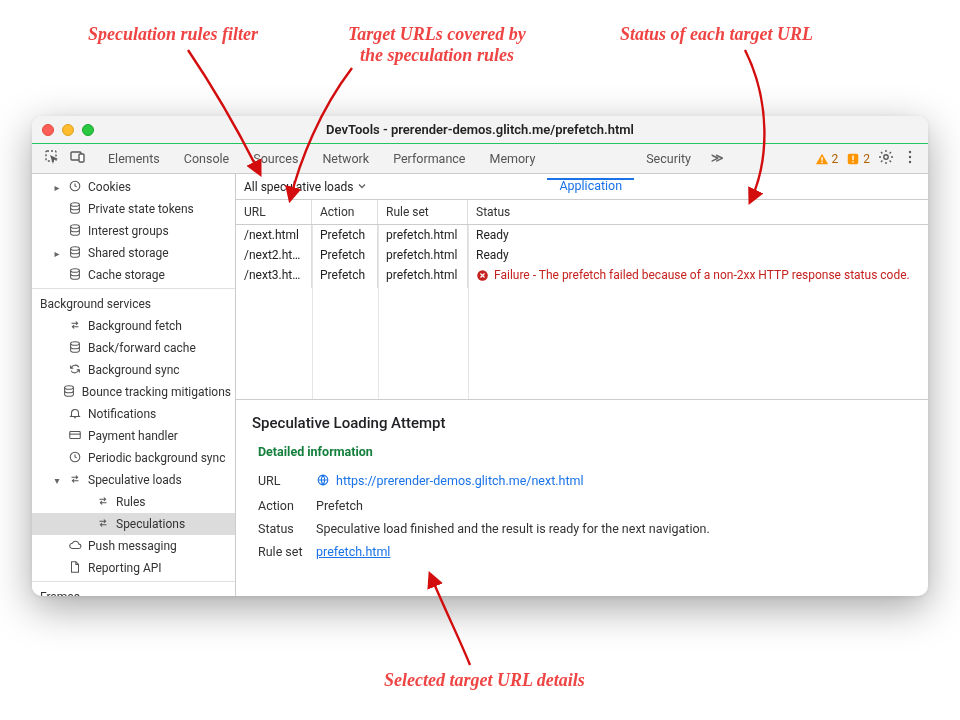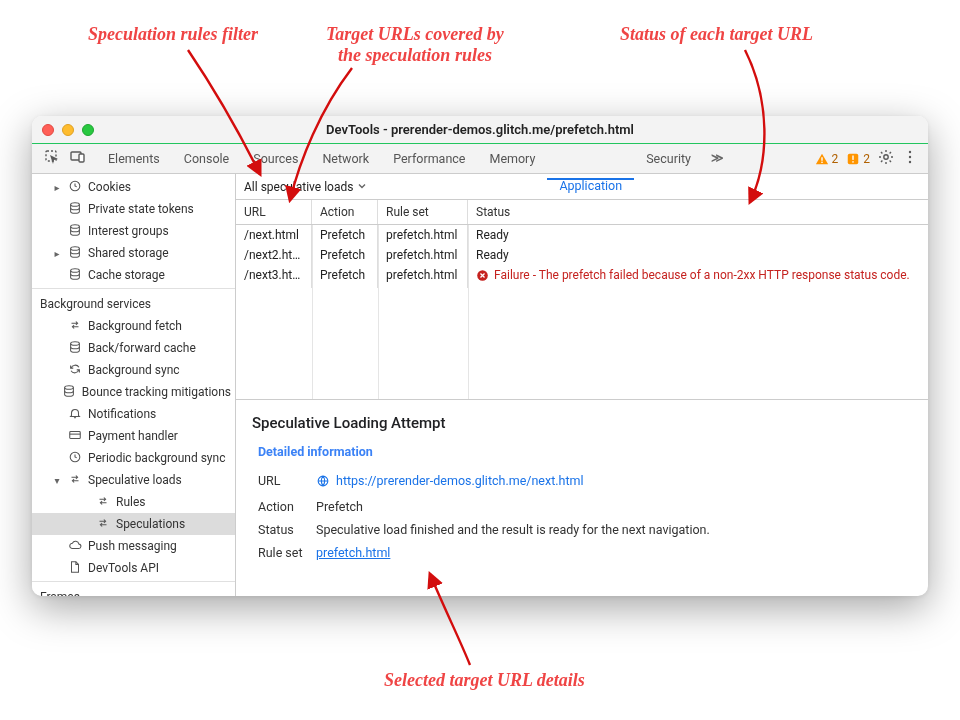--- a/index.html
+++ b/index.html
@@ -126,33 +126,33 @@
   .col-ruleset { width: 90px; flex: none; }
   .col-status { flex: 1; }
   .grid-head .col-status { border-right: none; }
   .grid-row .col-status { border-right: none; }
   .status-fail { color: #c5221f; display: inline-flex; align-items: center; gap: 5px; }
   .status-fail svg { width: 13px; height: 13px; }
 
   
   .detail { padding: 14px 14px 10px 14px; font-size: 12.5px; }
   .detail h2 { font-size: 15px; font-weight: 500; margin: 0 0 12px 2px; color: #202124; }
-  .detail h3 { font-size: 12.5px; font-weight: 700; margin: 0 0 10px 8px; color: #3b82f6; }
+  .detail h3 { font-size: 12.5px; font-weight: 700; margin: 0 0 10px 8px; color: #15803d; }
   .kv { display: flex; gap: 12px; padding: 4px 0 4px 8px; }
   .kv .k { width: 46px; color: #333; }
   .kv .v { flex: 1; color: #333; }
-  .kv .link { color: #1a73e8; display: inline-flex; align-items: flex-end; gap: 6px; }
+  .kv .link { color: #1a73e8; display: inline-flex; align-items: flex-start; gap: 6px; }
   .kv .link svg { width: 14px; height: 14px; stroke: #1a73e8; fill: none; stroke-width: 1.3; }
   .kv .link.under { text-decoration: underline; }
 </style>
 </head>
 <body>
 
 <div class="anno" style="left:88px; top:24px;">Speculation rules filter</div>
-<div class="anno" style="left:326px; top:24px;">Target URLs covered by
+<div class="anno" style="left:348px; top:24px;">Target URLs covered by
 the speculation rules</div>
 <div class="anno" style="left:620px; top:24px;">Status of each target URL</div>
 <div class="anno" style="left:384px; top:670px;">Selected target URL details</div>
 
 <svg class="arrows" width="960" height="720">
   <defs>
     <marker id="ah" viewBox="0 0 10 10" refX="8" refY="5" markerWidth="7" markerHeight="7" orient="auto-start-reverse">
       <path d="M 0 0 L 10 5 L 0 10 z" fill="#d30d0d"></path>
     </marker>
   </defs>
@@ -364,21 +364,21 @@
               <path d="M5 12a3 3 0 0 1 0-6 4 4 0 0 1 7.5 1A2.5 2.5 0 0 1 12 12z"></path>
             </svg></span>
           <span class="lbl">Push messaging</span>
         </div>
         <div class="tree-item">
           <span class="tree-arrow"></span>
           <span><svg viewBox="0 0 16 16">
               <path d="M4 2h5l3 3v9H4z"></path>
               <path d="M9 2v3h3"></path>
             </svg></span>
-          <span class="lbl">DevTools API</span>
+          <span class="lbl">Reporting API</span>
         </div>
         <div class="side-hr"></div>
         <div class="side-section-label">Frames</div>
       </div>
 
     <div class="main">
       <div class="filterbar">
         <span class="sel">All speculative loads</span>
         <span><svg viewBox="0 0 10 10" fill="none" stroke="#666" stroke-width="1.4">
               <path d="M2 3.5 L5 6.5 L8 3.5"></path>

